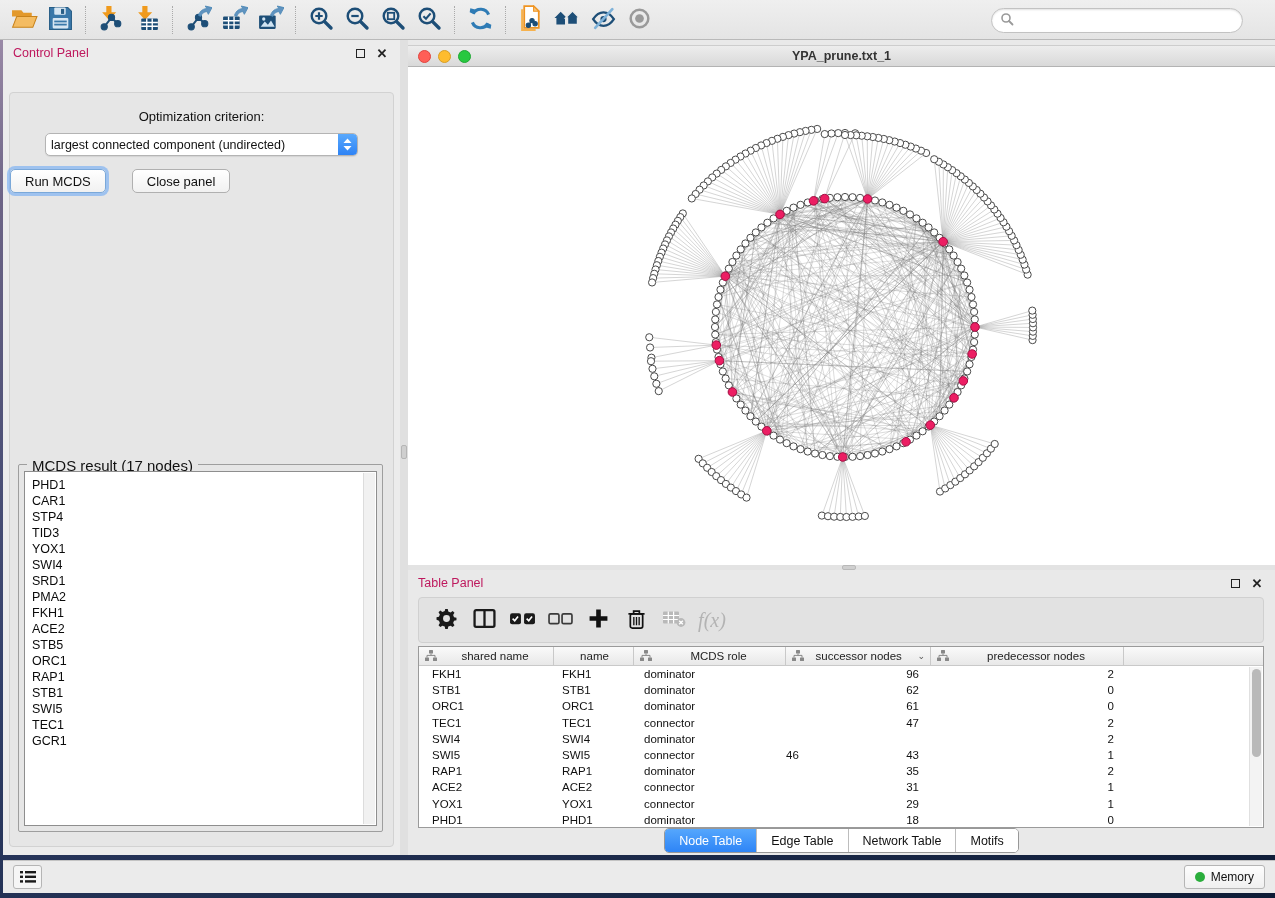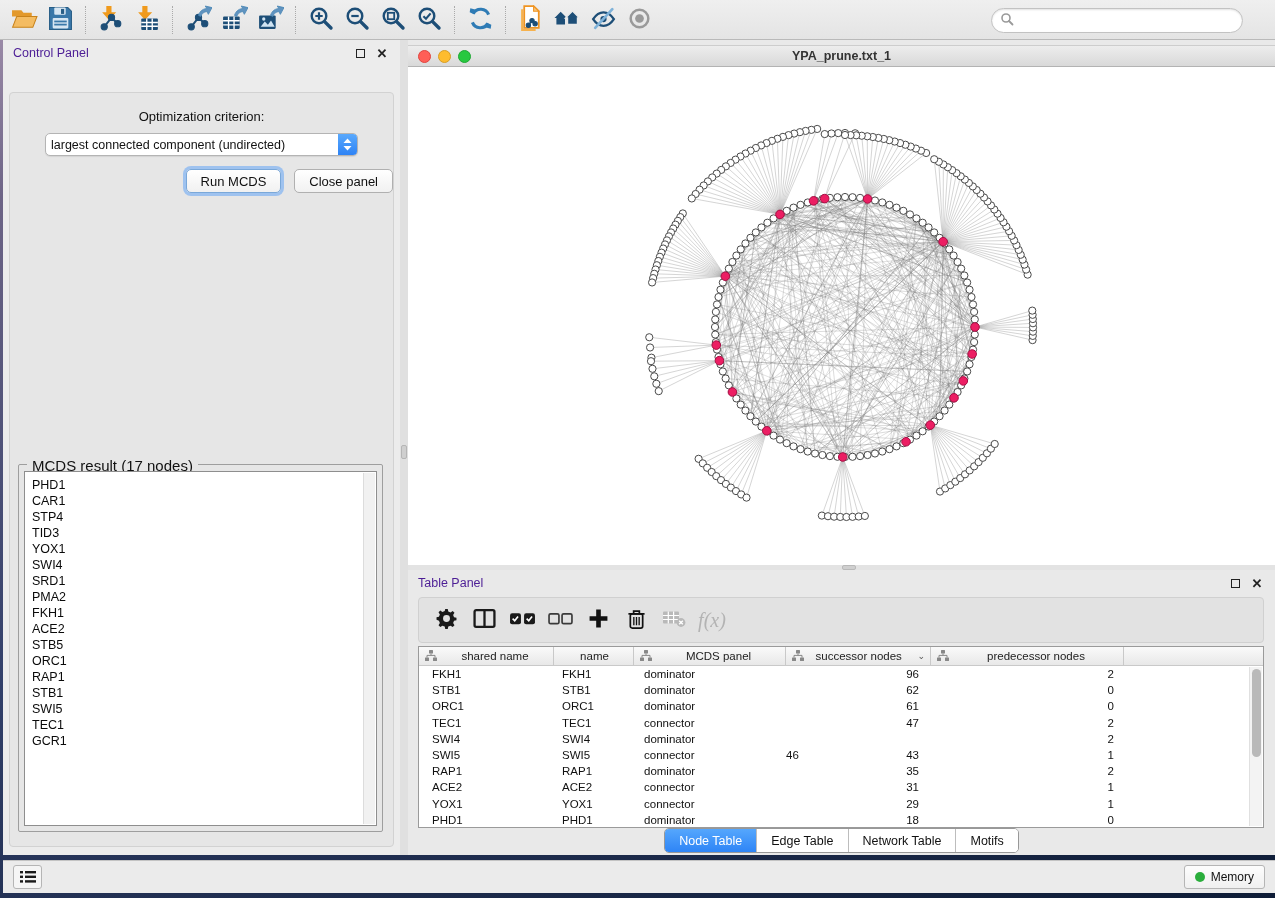--- a/index.html
+++ b/index.html
@@ -24,21 +24,21 @@
 
   
   .main { position:absolute; top:40px; left:3px; right:0; bottom:38px; display:flex; }
   .statusbar { position:absolute; left:3px; right:0; bottom:0; height:33px;
     background:#ebebeb; border-top:1px solid #c3c3c3;
     display:flex; align-items:center; justify-content:space-between; padding:0 10px; }
 
   
   .cpanel { width:397px; background:#ececec; position:relative; flex:none; }
   .panel-head { height:26px; display:flex; align-items:center; padding:0 10px; }
-  .panel-title { font-size:12.5px; color:#4c1d95; }
+  .panel-title { font-size:12.5px; color:#be185d; }
   .panel-head .spacer { flex:1; }
   .wbtn { width:16px; height:16px; display:flex; align-items:center; justify-content:center;
     font-size:11px; color:#222; margin-left:6px; }
   .float-glyph { width:9px; height:9px; border:1.5px solid #222; display:inline-block; }
   .x-glyph { font-weight:bold; font-size:13px; line-height:9px; }
 
   .seg-tabs { display:flex; border:1px solid #989898; border-radius:5px; background:#fff;
     overflow:hidden; width:max-content; }
   .seg { padding:3px 14px; font-size:12.5px; color:#111; background:#fff; border:none;
     border-left:1px solid #bdbdbd; cursor:default; font-family:"Liberation Sans",sans-serif; }
@@ -50,21 +50,21 @@
     background:#e6e6e6; border:1px solid #d2d2d2; border-radius:4px; }
   .opt-label { text-align:center; margin-top:16px; font-size:13px; color:#111; }
   .combo { width:313px; height:23px; margin:9px auto 0 auto; background:#fff;
     border:1px solid #b4b4b4; border-radius:5px; display:flex; align-items:center;
     position:relative; box-shadow:0 1px 1px rgba(0,0,0,.08); }
   .combo-text { flex:1; font-size:12.5px; padding-left:5px; color:#111; white-space:nowrap; }
   .combo-step { width:19px; height:21px; border-radius:0 4px 4px 0;
     background:linear-gradient(#59a9fd,#2e83f5); display:flex; flex-direction:column;
     align-items:center; justify-content:center; gap:1px; }
   .combo-step svg { display:block; }
-  .btn-row { display:flex; justify-content:flex-end; gap:13px; margin-top:13px; }
+  .btn-row { display:flex; justify-content:flex-start; gap:26px; margin-top:13px; }
   .pushbtn { font-family:"Liberation Sans",sans-serif; font-size:13px; color:#111;
     background:linear-gradient(#ffffff,#f1f1f1); border:1px solid #b0b0b0;
     border-radius:5px; padding:3px 14px; height:24px; }
   .pushbtn.focused { box-shadow:0 0 0 3px rgba(110,170,245,.6); border-color:#7aa8d9; }
 
   .group { position:absolute; left:8px; right:10px; top:371px; bottom:14px;
     border:1px solid #9e9e9e; border-radius:2px; }
   .group-legend { position:absolute; top:-8px; left:8px; background:#e6e6e6;
     padding:0 5px; font-size:15px; color:#111; }
   .mcds-list { position:absolute; inset:6px 5px 5px 5px; background:#fff;
@@ -1261,21 +1261,21 @@
               </div>
               <div class="th" style="width: 152px;">
                 <span><svg width="12" height="11" viewBox="0 0 12 11">
                     <g fill="#888">
                       <rect x="4" y="0" width="4" height="3.4" rx="0.5"></rect>
                       <rect x="0" y="7.5" width="4" height="3.4" rx="0.5"></rect>
                       <rect x="8" y="7.5" width="4" height="3.4" rx="0.5"></rect>
                     </g>
                     <path d="M6 3.4v2M2 7.5V5.4h8v2.1" stroke="#888" fill="none"></path>
                   </svg></span>
-                <span class="lbl">MCDS panel</span>
+                <span class="lbl">MCDS role</span>
               </div>
               <div class="th" style="width: 145px;">
                 <span><svg width="12" height="11" viewBox="0 0 12 11">
                     <g fill="#888">
                       <rect x="4" y="0" width="4" height="3.4" rx="0.5"></rect>
                       <rect x="0" y="7.5" width="4" height="3.4" rx="0.5"></rect>
                       <rect x="8" y="7.5" width="4" height="3.4" rx="0.5"></rect>
                     </g>
                     <path d="M6 3.4v2M2 7.5V5.4h8v2.1" stroke="#888" fill="none"></path>
                   </svg></span>

